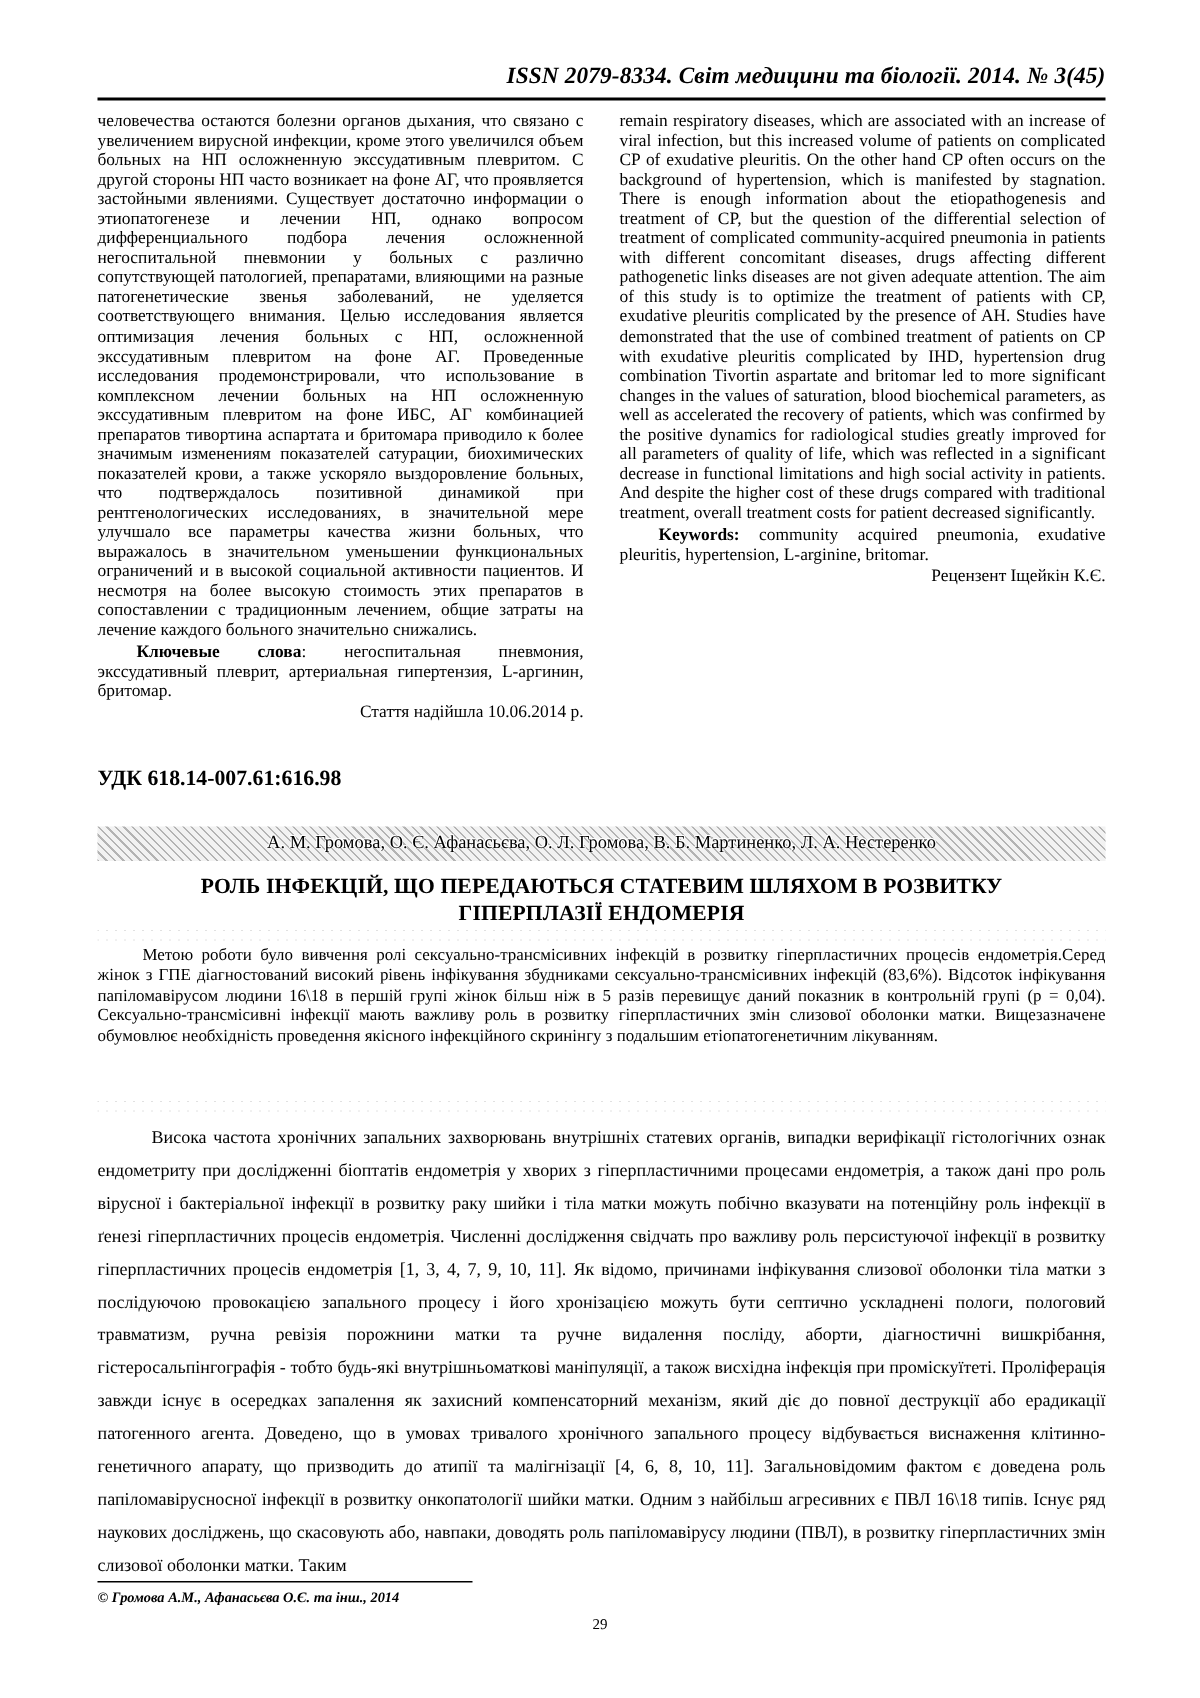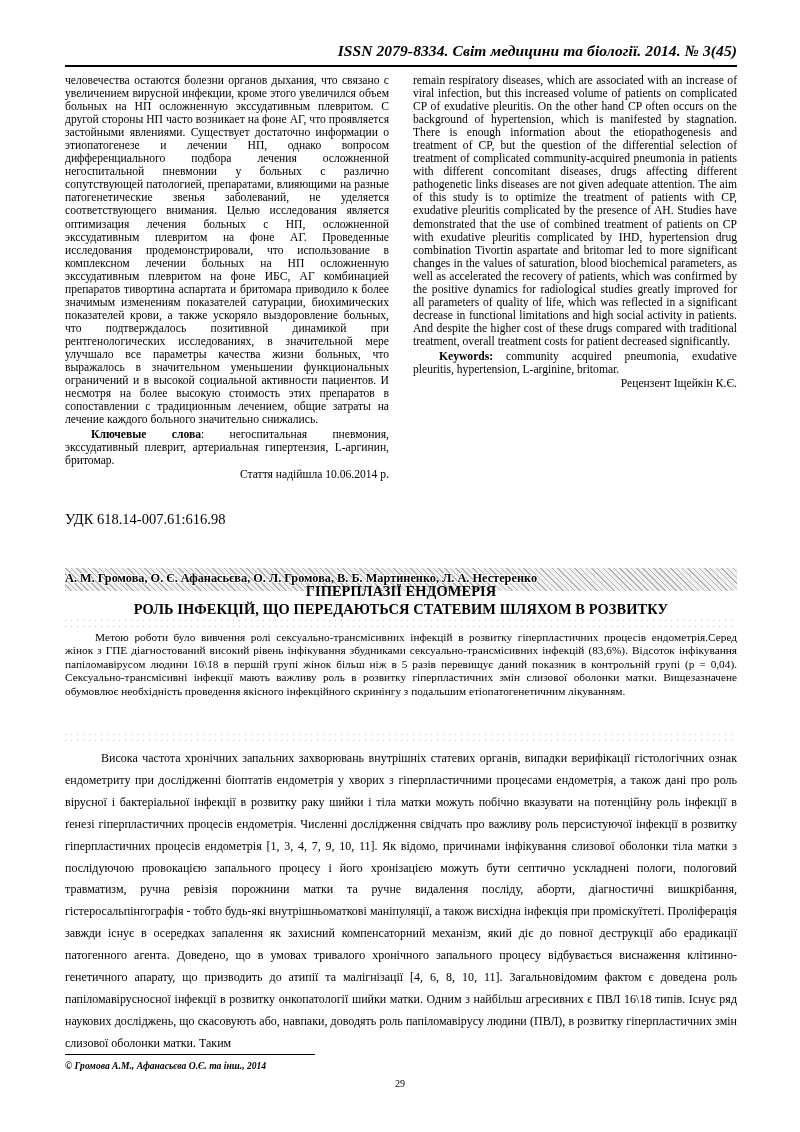--- a/index.html
+++ b/index.html
@@ -72,33 +72,33 @@
   .signline {
     margin-top: 1px !important;
     text-align: right;
   }
 
   
   .udc {
     position: absolute;
     top: 511px;
     left: 65px;
+    font-weight: bold;
+    font-size: 14.5px;
+  }
+
+  
+  .authors-banner {
+    position: absolute;
+    top: 551px;
+    left: 65px;
+    width: 672px;
+    padding: 3px 0 4px 0;
+    text-align: center;
     font-weight: normal;
-    font-size: 14.5px;
-  }
-
-  
-  .authors-banner {
-    position: absolute;
-    top: 568px;
-    left: 65px;
-    width: 672px;
-    padding: 3px 0 4px 0;
-    text-align: left;
-    font-weight: bold;
     font-size: 12.3px;
     line-height: 15.5px;
     background-color: #f2f2f2;
     background-image: repeating-linear-gradient(
       45deg,
       rgba(0,0,0,0.26) 0px,
       rgba(0,0,0,0.26) 1px,
       rgba(255,255,255,0) 1px,
       rgba(255,255,255,0) 4px
     );
@@ -218,22 +218,22 @@
 
   </div>
 
   <div class="udc">УДК 618.14-007.61:616.98</div>
 
   <div class="authors-banner">
     <span>А. М. Громова, О. Є. Афанасьєва, О. Л. Громова, В. Б. Мартиненко, Л. А. Нестеренко</span>
   </div>
 
   <div class="article-title">
+    <div>РОЛЬ ІНФЕКЦІЙ, ЩО ПЕРЕДАЮТЬСЯ СТАТЕВИМ ШЛЯХОМ В РОЗВИТКУ</div>
     <div>ГІПЕРПЛАЗІЇ ЕНДОМЕРІЯ</div>
-    <div>РОЛЬ ІНФЕКЦІЙ, ЩО ПЕРЕДАЮТЬСЯ СТАТЕВИМ ШЛЯХОМ В РОЗВИТКУ</div>
   </div>
 
   <div class="zigzag" id="zz1"></div>
 
   <div class="abstract-uk">
     <p class="first">Метою роботи було вивчення ролі сексуально-трансмісивних інфекцій в розвитку гіперпластичних процесів ендометрія.Серед жінок з ГПЕ діагностований високий рівень інфікування збудниками сексуально-трансмісивних інфекцій (83,6%). Відсоток інфікування папіломавірусом людини 16\18 в першій групі жінок більш ніж в 5 разів перевищує даний показник в контрольній групі (р = 0,04). Сексуально-трансмісивні інфекції мають важливу роль в розвитку гіперпластичних змін слизової оболонки матки. Вищезазначене обумовлює необхідність проведення якісного інфекційного скринінгу з подальшим етіопатогенетичним лікуванням.</p>
   </div>
 
   <div class="zigzag" id="zz2"></div>
 

